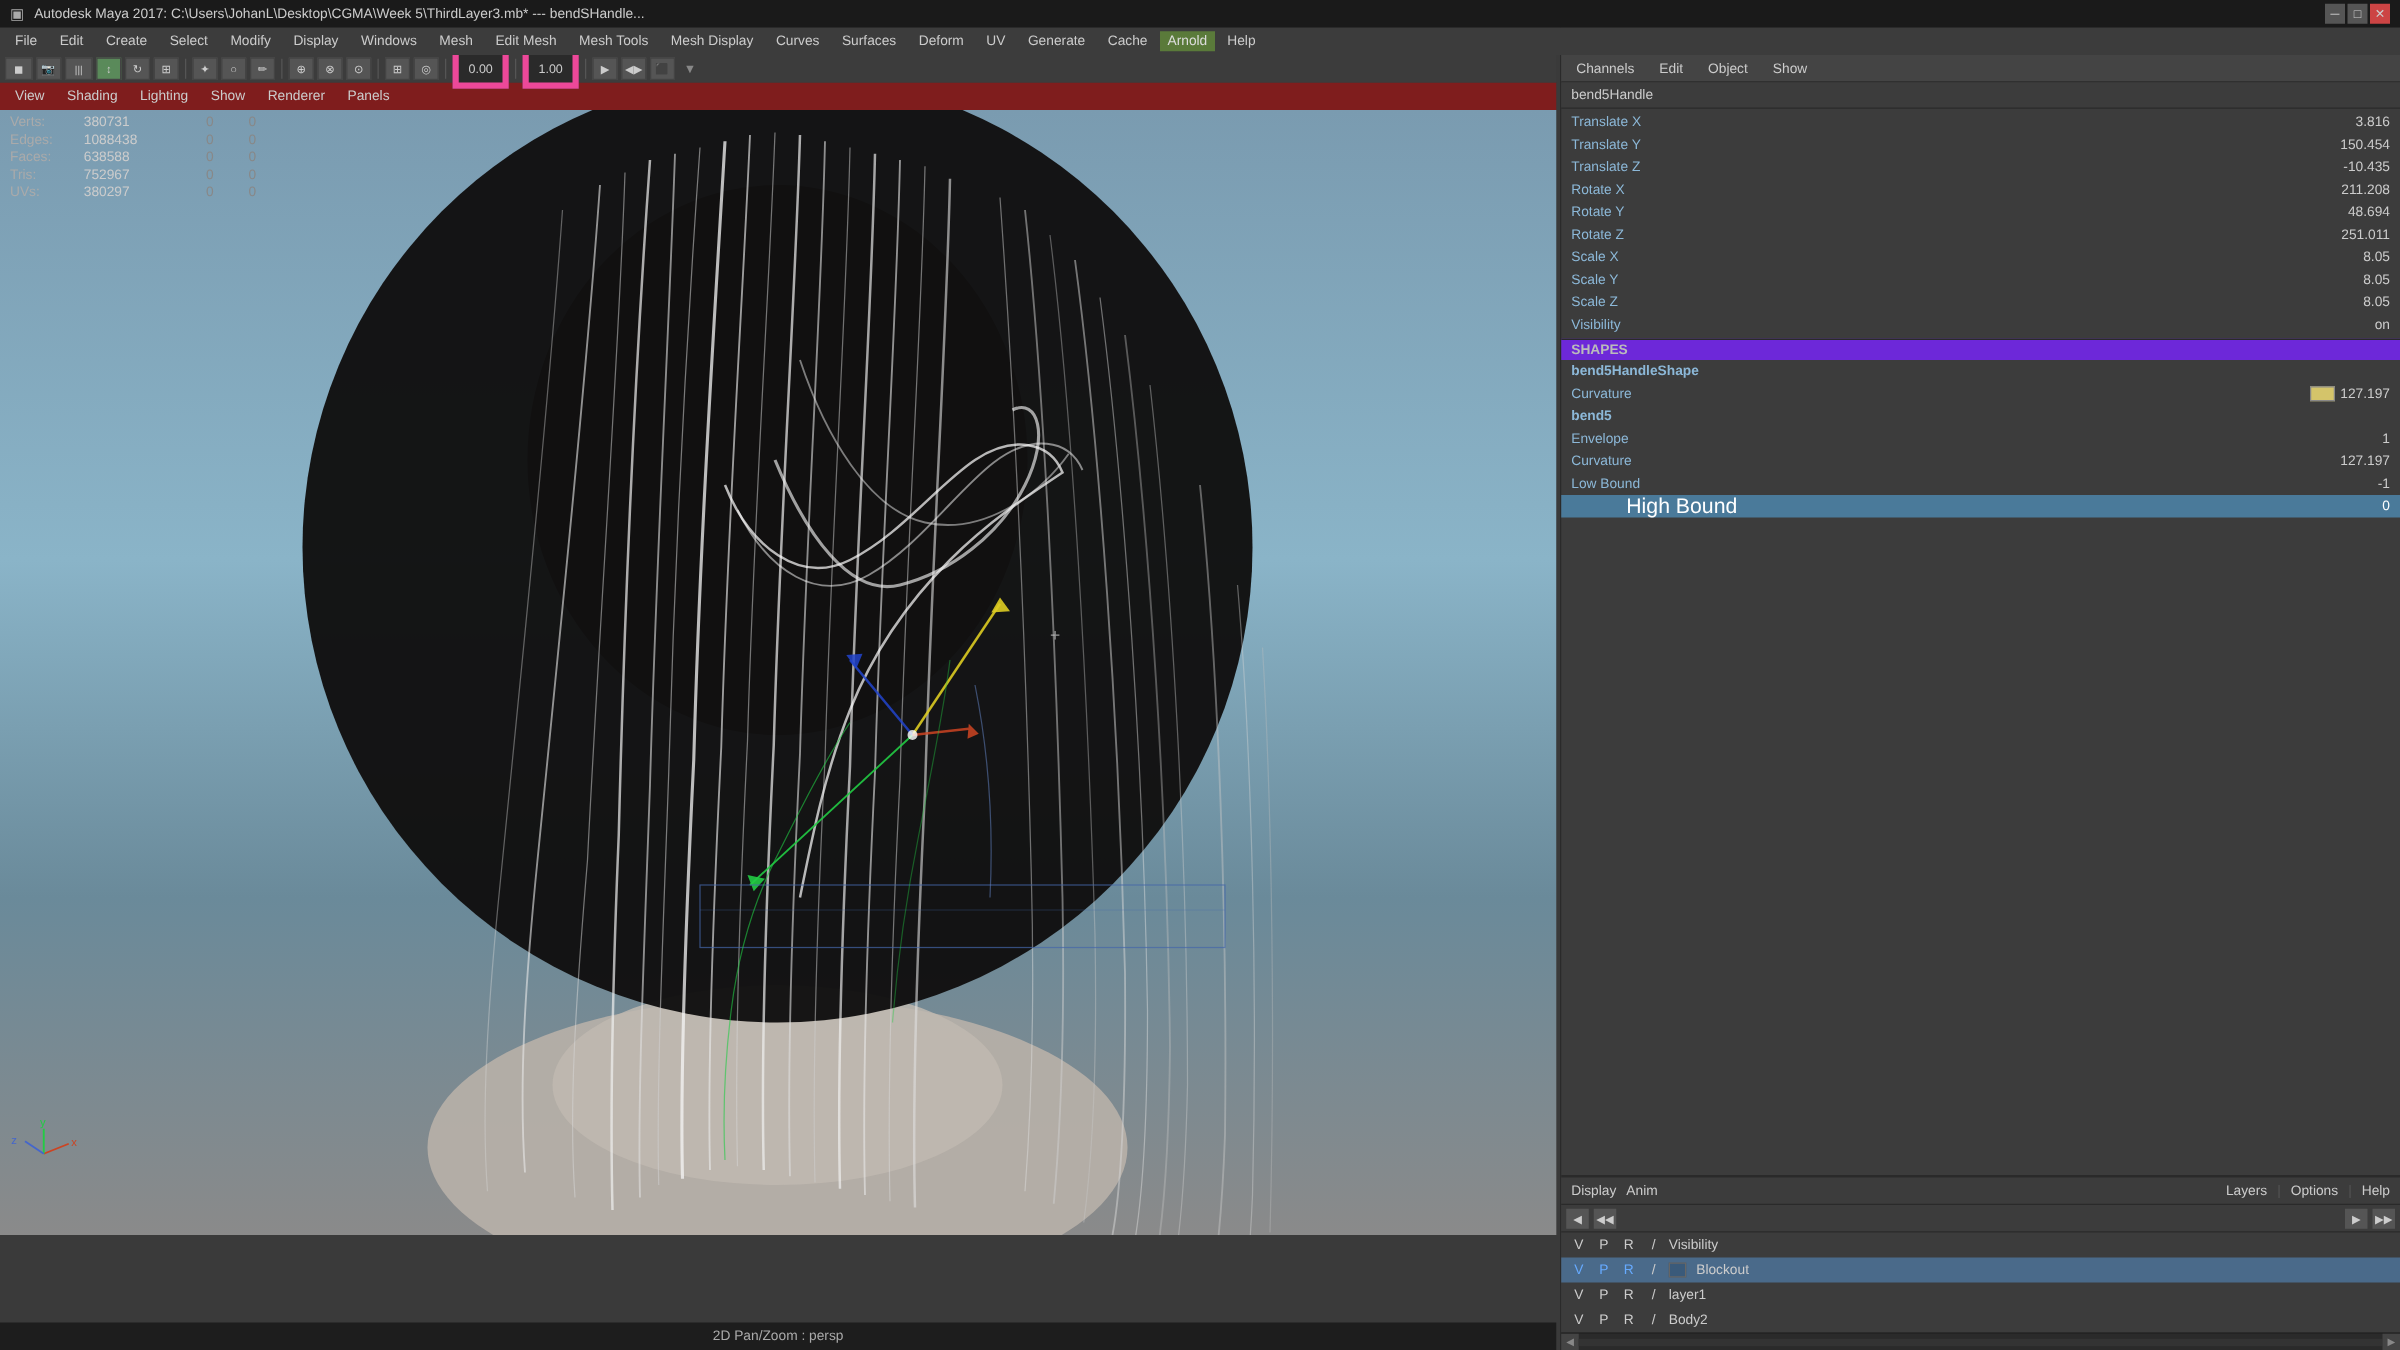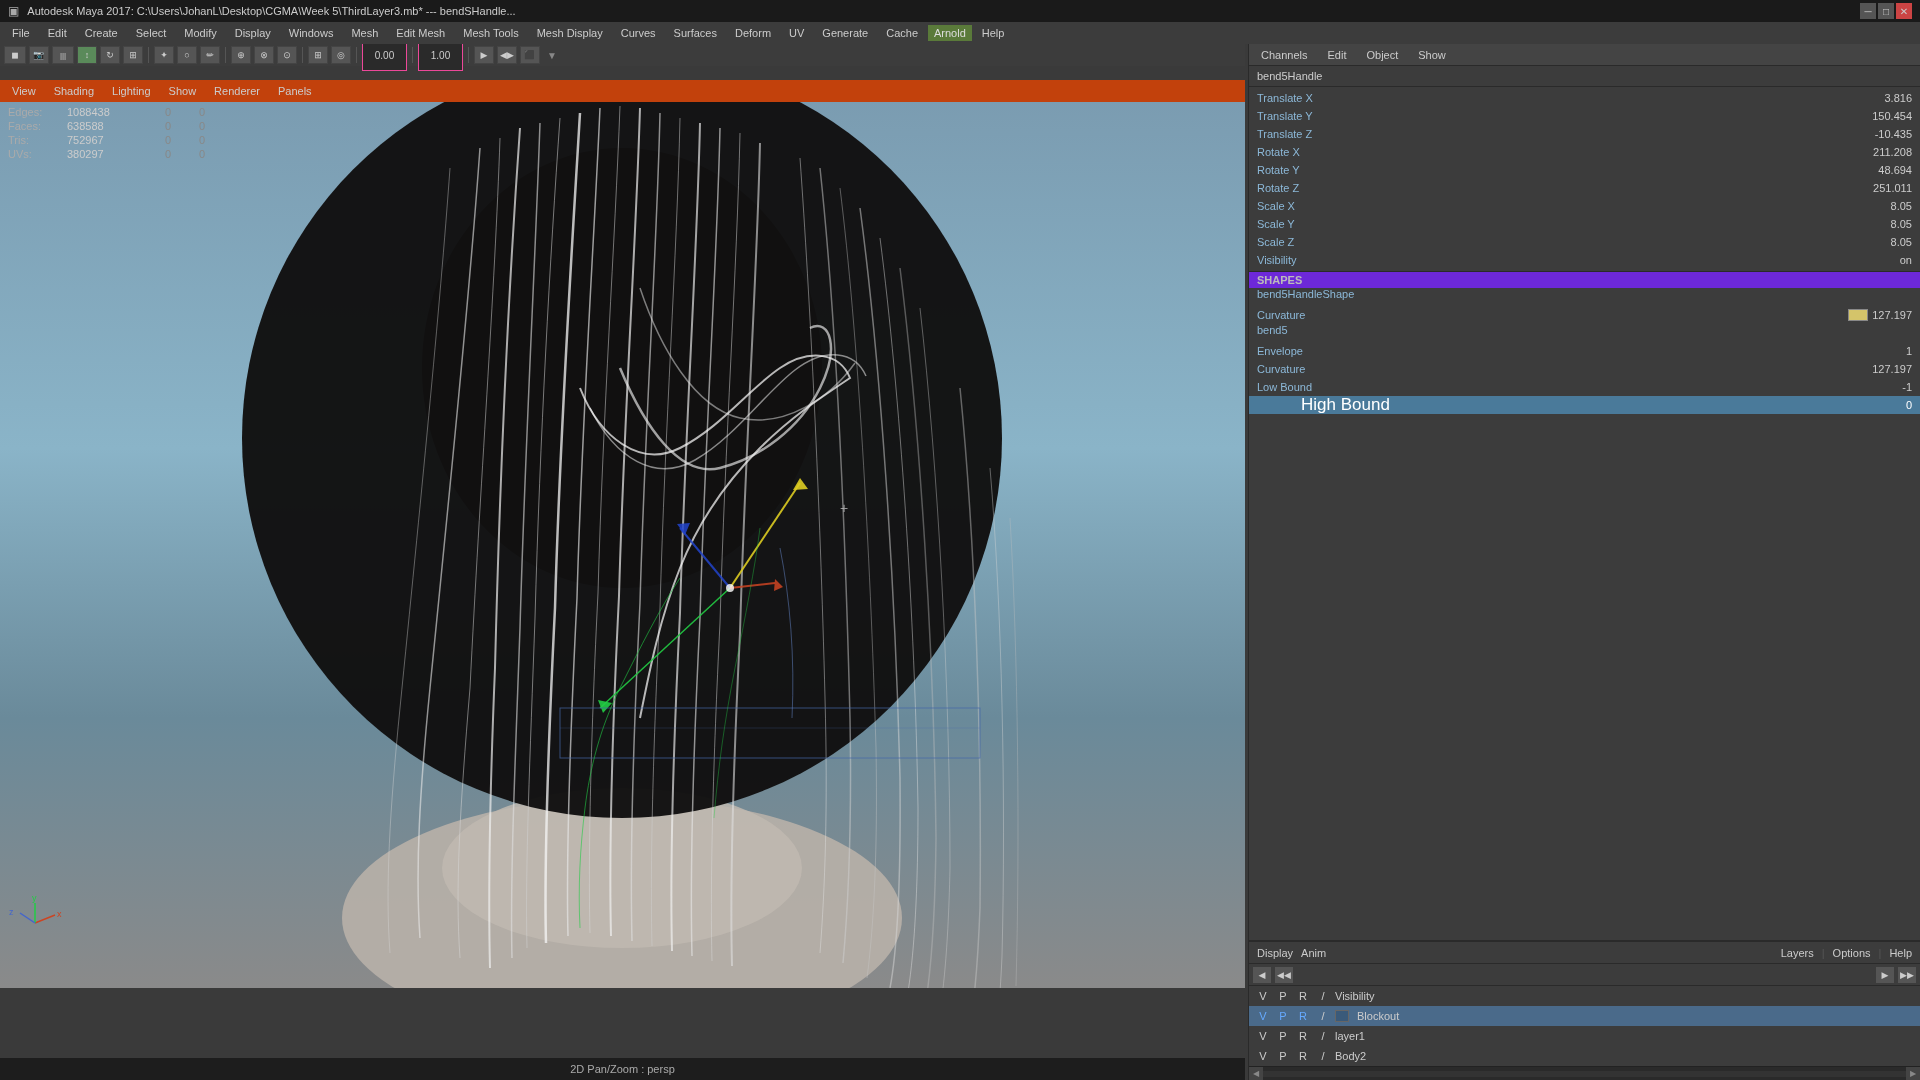--- a/index.html
+++ b/index.html
@@ -104,40 +104,39 @@
     .toolbar-separator {
       width: 1px;
       height: 16px;
       background: #555;
       margin: 0 2px;
     }
     .toolbar-input {
       width: 45px;
       height: 32px;
       background: #2a2a2a;
-      border: 1px solid #ec4899;
+      border: 5px solid #ec4899;
       color: #ccc;
       font-size: 10px;
       text-align: center;
     }
 
     
     #secondary-toolbar {
       position: absolute;
       top: 66px;
       left: 0;
       width: 1245px;
       height: 22px;
-      background: #c2410c;
+      background: #7f1d1d;
       display: flex;
       align-items: center;
       padding: 0 4px;
       gap: 2px;
       z-index: 97;
-      margin-top: 14px;
     }
     .sec-menu-item {
       padding: 2px 8px;
       cursor: pointer;
       color: #cccccc;
       font-size: 11px;
     }
 
     
     #left-panel {
@@ -284,22 +283,24 @@
       padding: 2px 8px;
       color: #bbbbbb;
       font-size: 11px;
       font-weight: bold;
       background: #6d28d9;
       border-top: 1px solid #2a2a2a;
     }
 
     .inputs-name-row {
       display: flex;
+      align-items: center;
       height: 18px;
       padding: 0 8px;
+      font-weight: bold;
     }
     .inputs-name {
       color: #8cb8d8;
       font-size: 11px;
     }
 
     
     .high-bound-row {
       display: flex;
       align-items: center;

